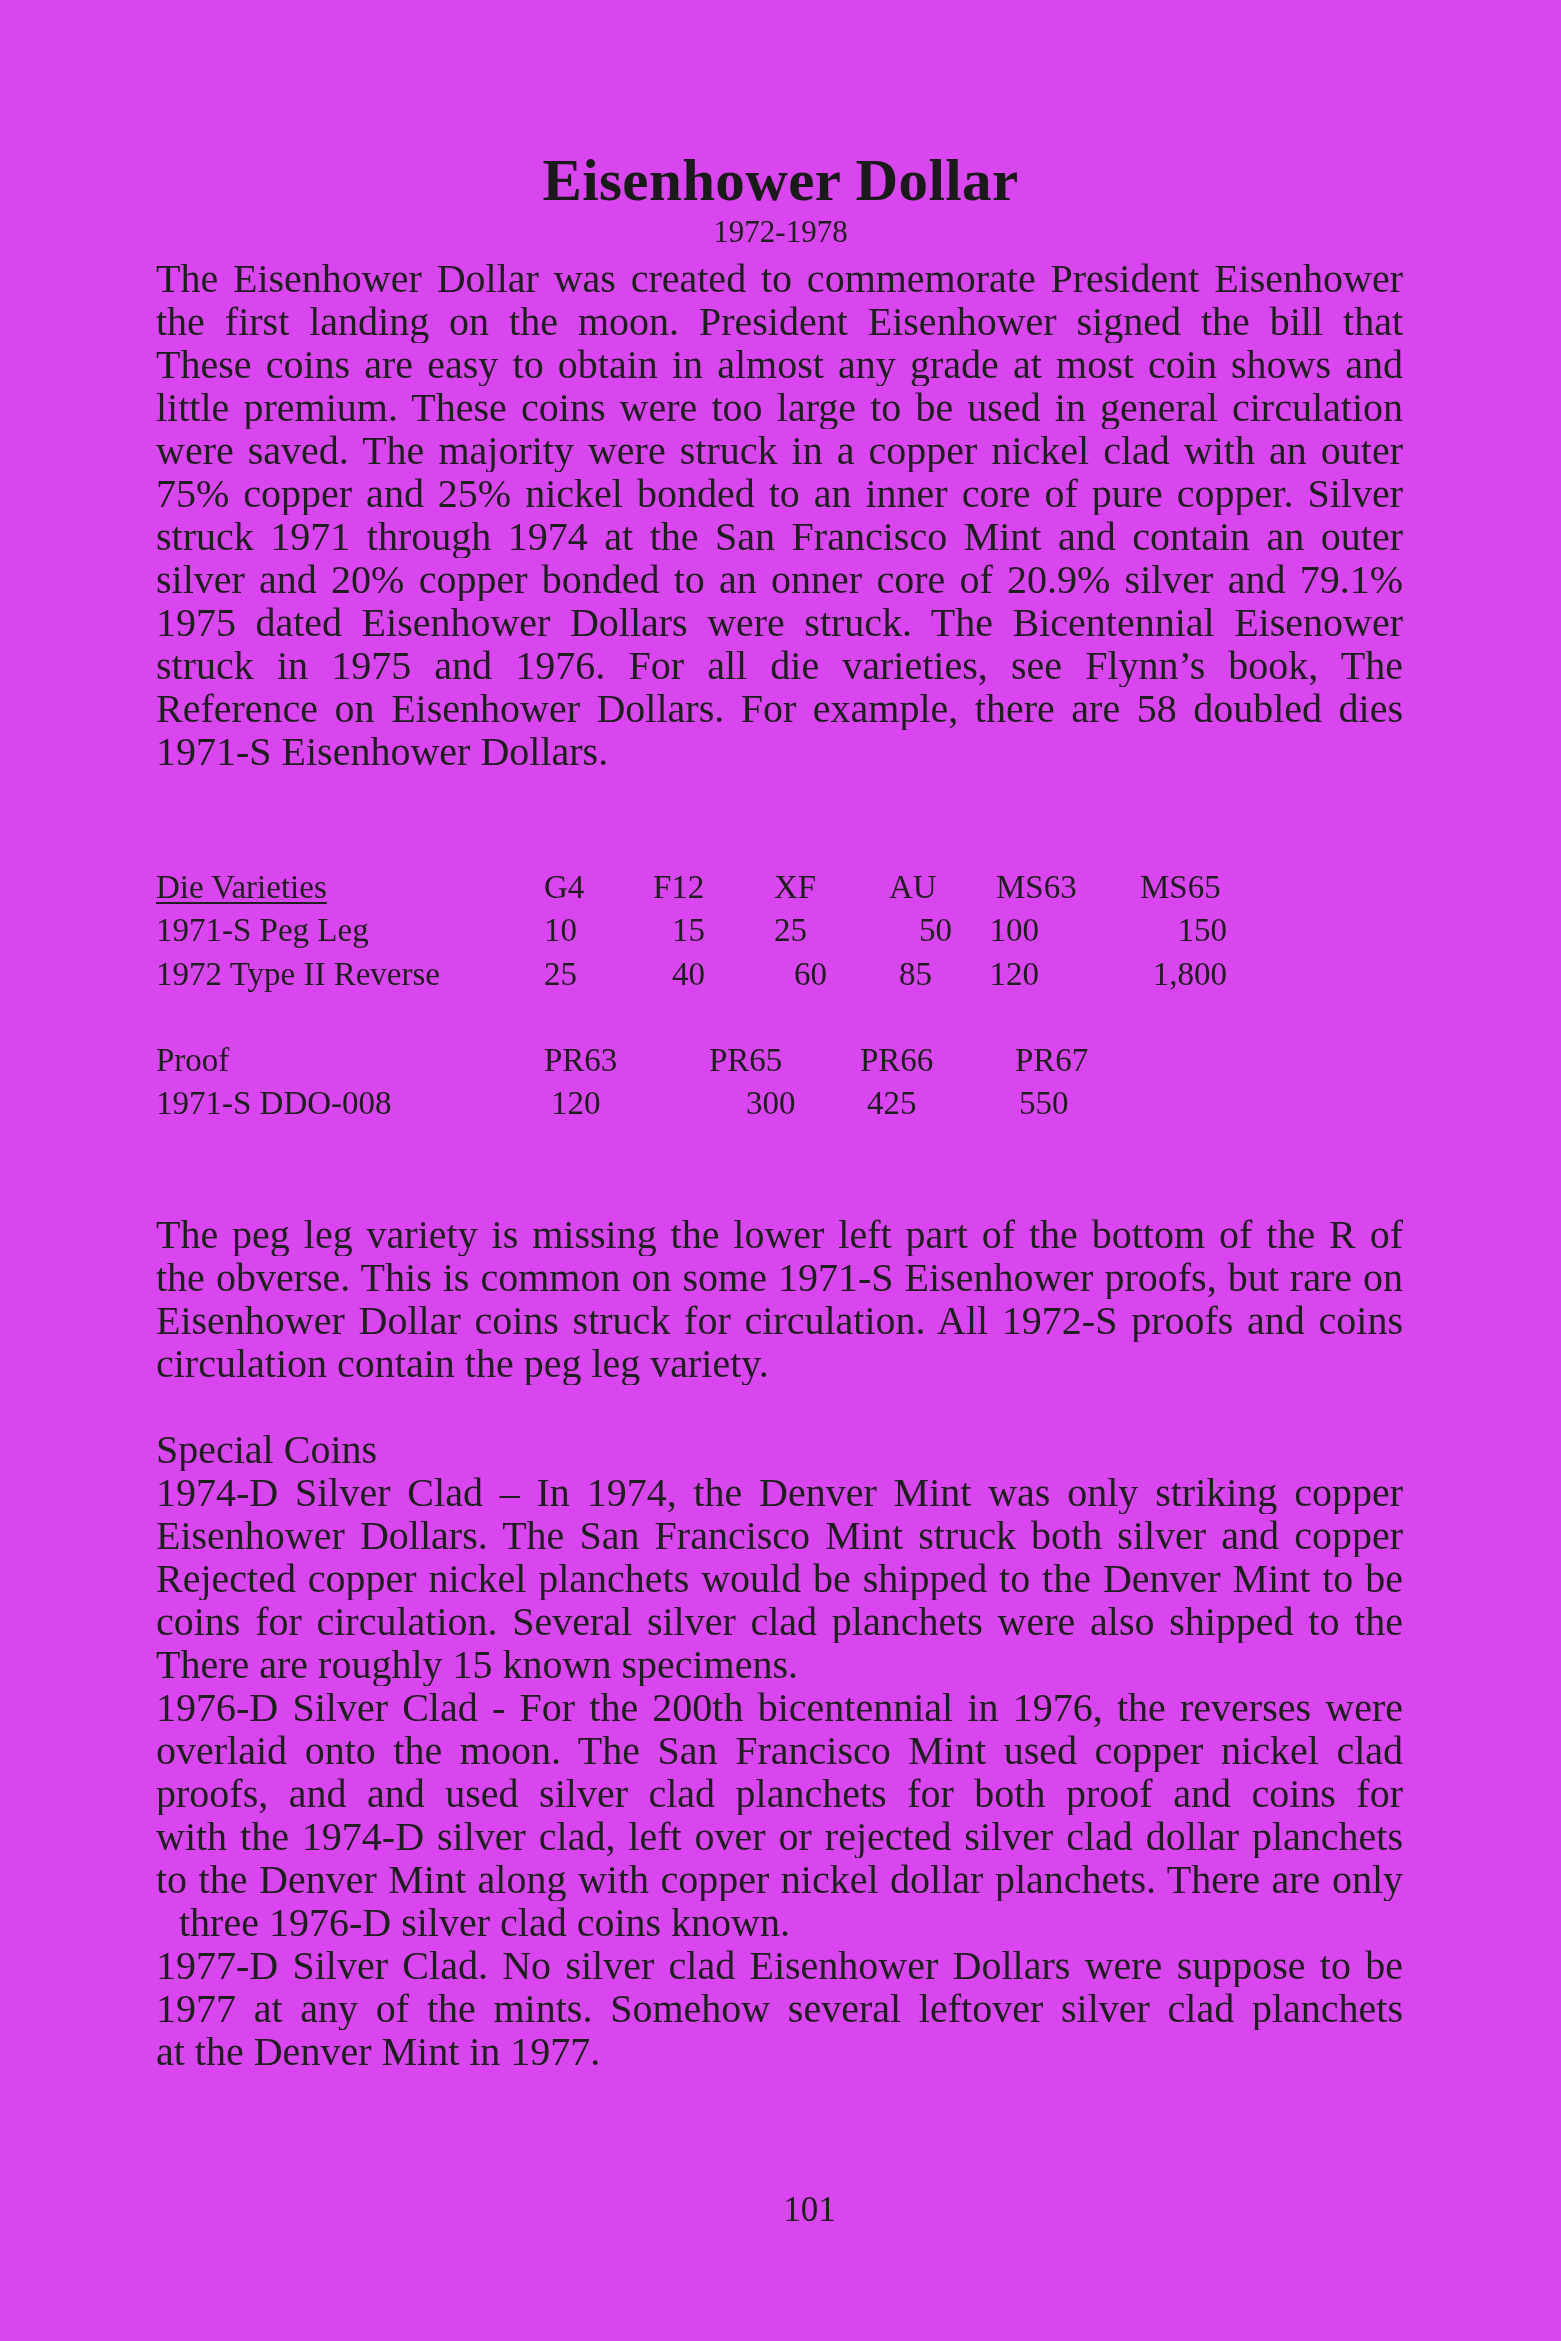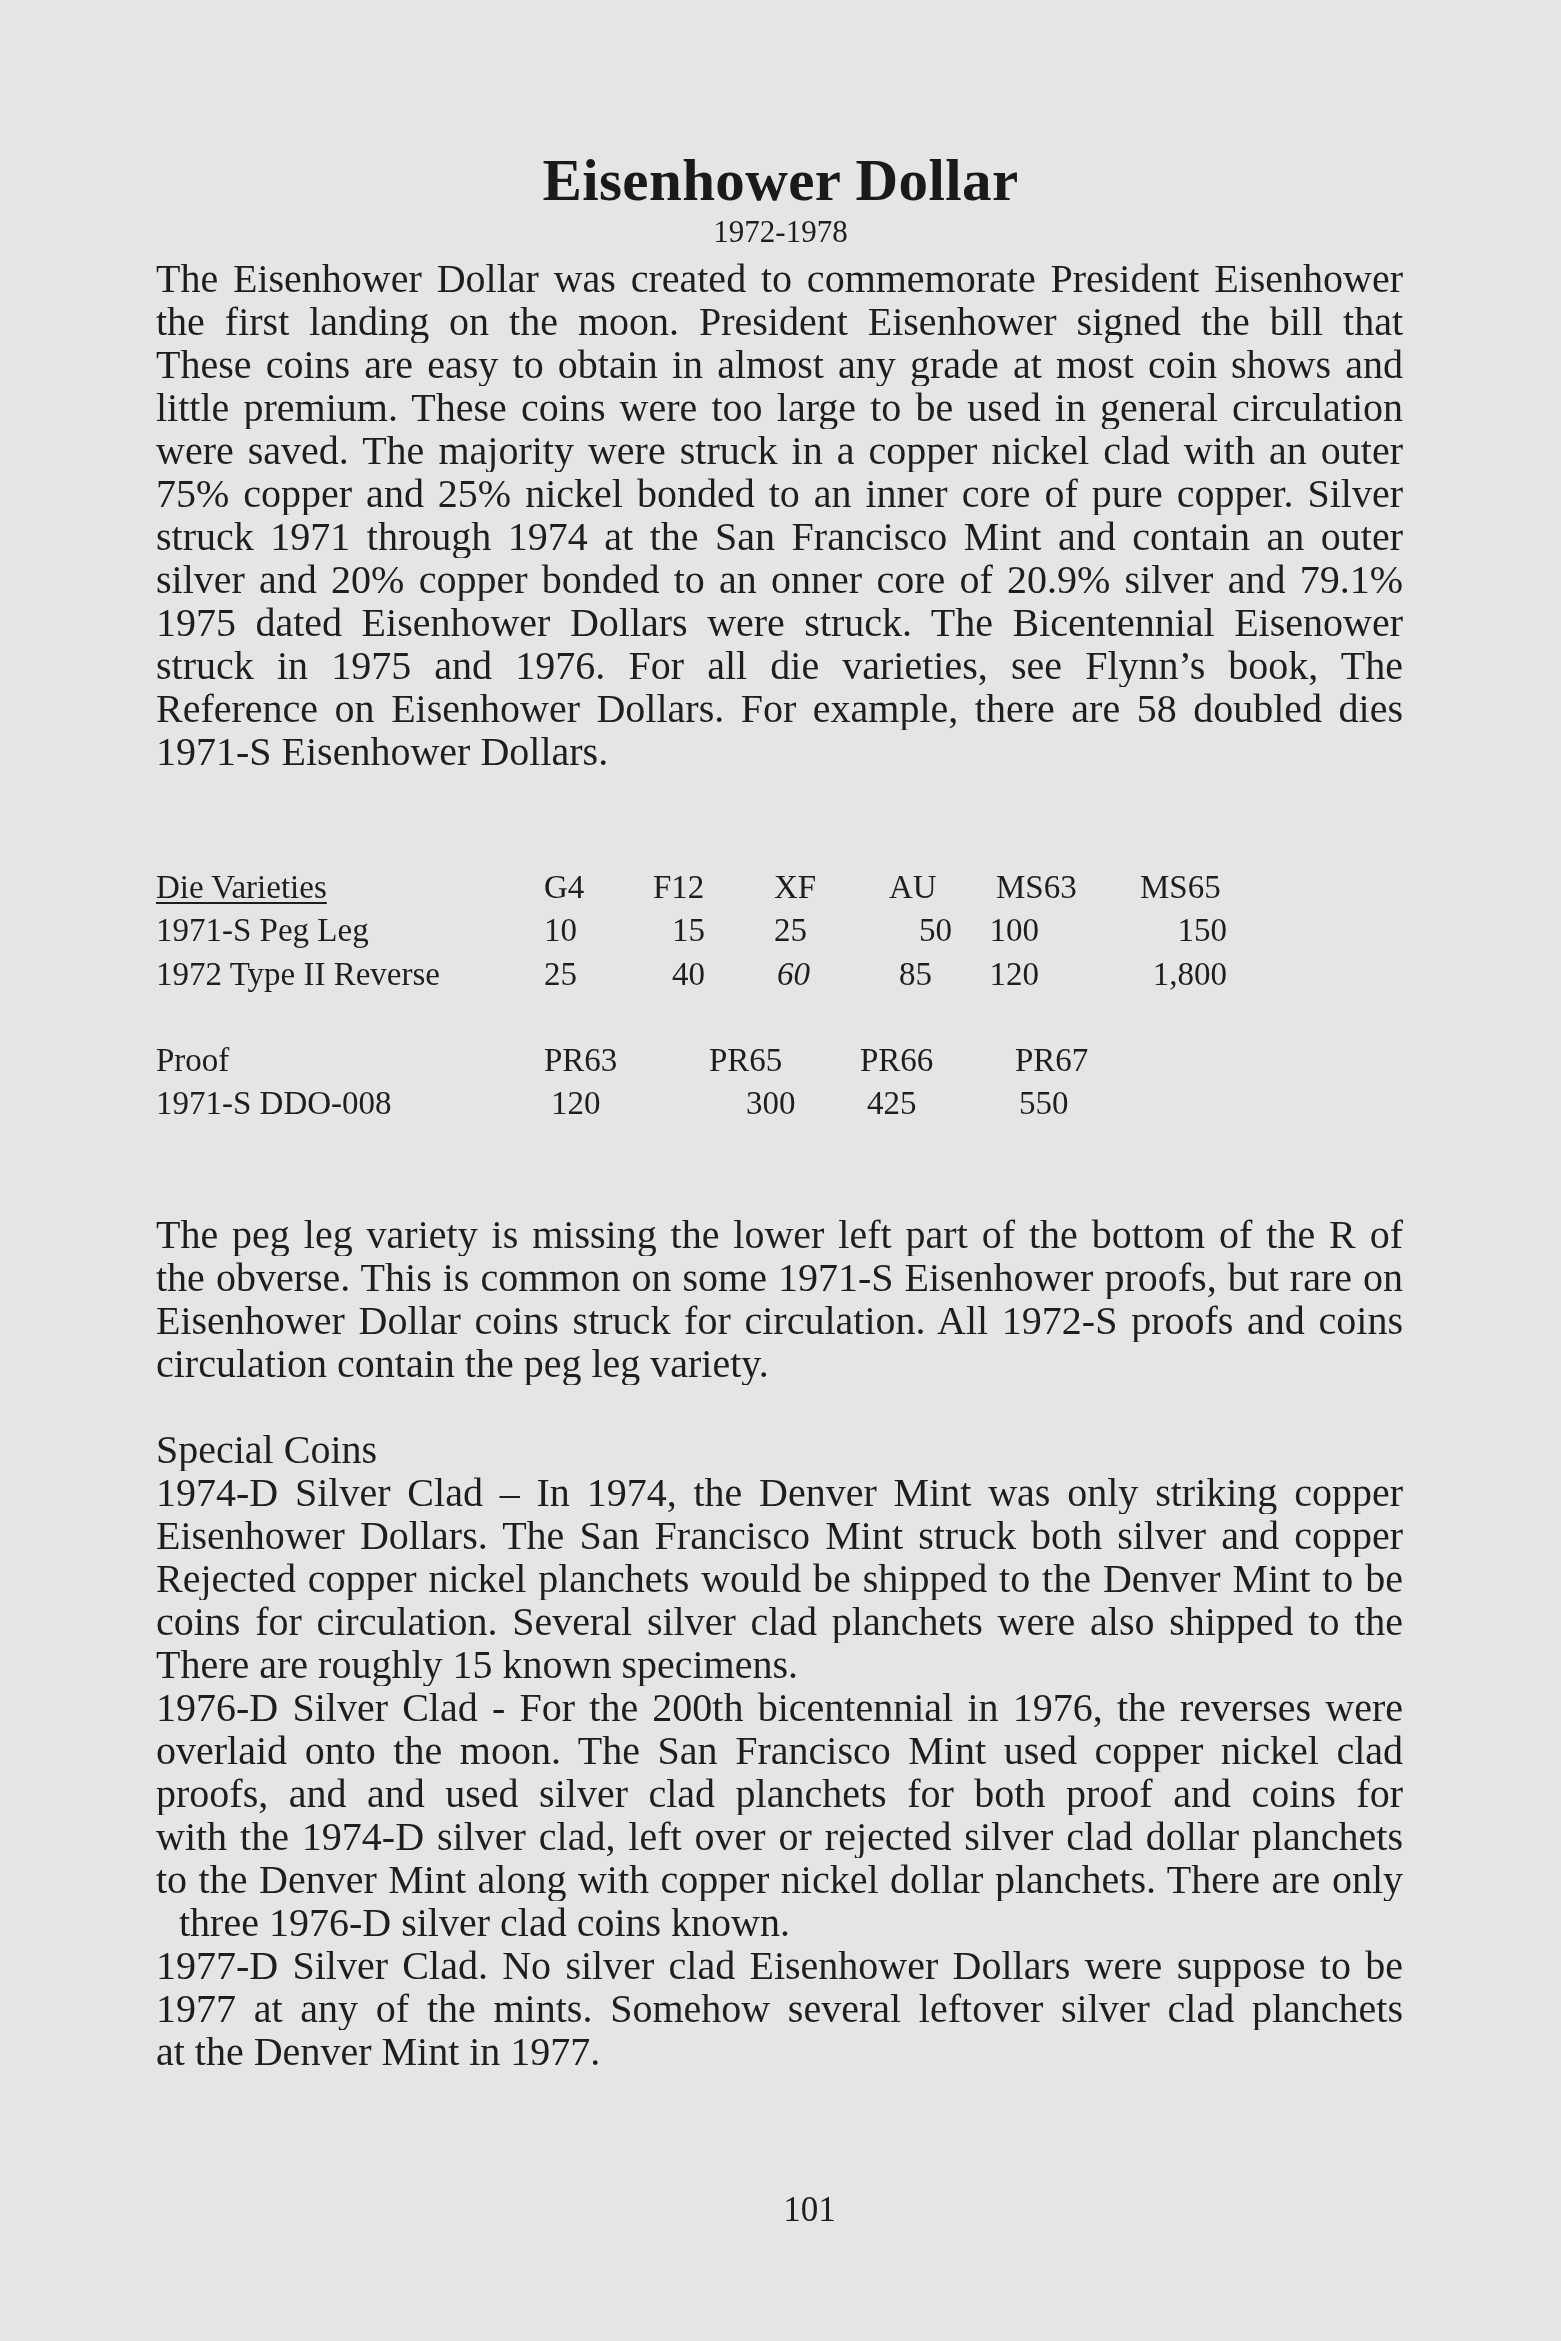--- a/index.html
+++ b/index.html
@@ -1,18 +1,18 @@
 <!DOCTYPE html>
 <html style="font-size:14px"><head>
 <meta charset="utf-8">
 <style>
   html, body { margin: 0; padding: 0; background: #ffffff; }
   body { width: 1561px; height: 2342px; position: relative; overflow: hidden;
          font-family: "Liberation Serif", "DejaVu Serif", serif; color: #1e1e1e; }
-  .page { position: absolute; left: 0; top: 0; width: 1561px; height: 2342px; background: #e5e5e5; }
+  .page { position: absolute; left: 0; top: 0; width: 1561px; height: 2342px; background: #d946ef; }
   .title { position: absolute; left: 0; width: 1561px; top: 146px; text-align: center;
            font-weight: bold; font-size: 59px; line-height: 69px; letter-spacing: 0.4px; color: #1a1a1a; }
   .years { position: absolute; left: 0; width: 1561px; top: 213px; text-align: center;
            font-size: 31px; line-height: 38px; }
   .block { position: absolute; left: 156px; width: 1247px; }
   .line { display: block; height: 43px; line-height: 43px; font-size: 40px; white-space: nowrap;
           text-align: justify; text-align-last: justify; }
   .line.last { text-align-last: left; }
   .p1 { top: 257px; }
   .p2 { top: 1213px; }
@@ -65,21 +65,21 @@
       <span class="cell num" style="right:579px;">15</span>
       <span class="cell" style="left:618px;">25</span>
       <span class="cell num" style="right:332px;">50</span>
       <span class="cell num" style="right:245px;">100</span>
       <span class="cell num" style="right:57px;">150</span>
     </div>
     <div class="row" style="top:87px;">
       <span class="cell label">1972 Type II Reverse</span>
       <span class="cell" style="left:388px;">25</span>
       <span class="cell num" style="right:579px;">40</span>
-      <span class="cell" style="left:621px;font-style:italic;">60</span>
+      <span class="cell" style="left:638px;">60</span>
       <span class="cell num" style="right:352px;">85</span>
       <span class="cell num" style="right:245px;">120</span>
       <span class="cell num" style="right:57px;">1,800</span>
     </div>
   </div>
 
   <div class="tbl" style="top:1039px;">
     <div class="row" style="top:0;">
       <span class="cell label">Proof</span>
       <span class="cell" style="left:388px;">PR63</span>

